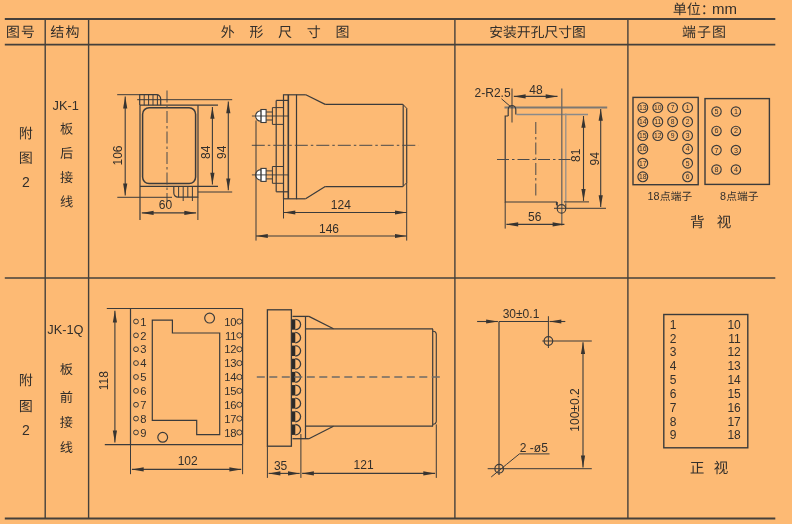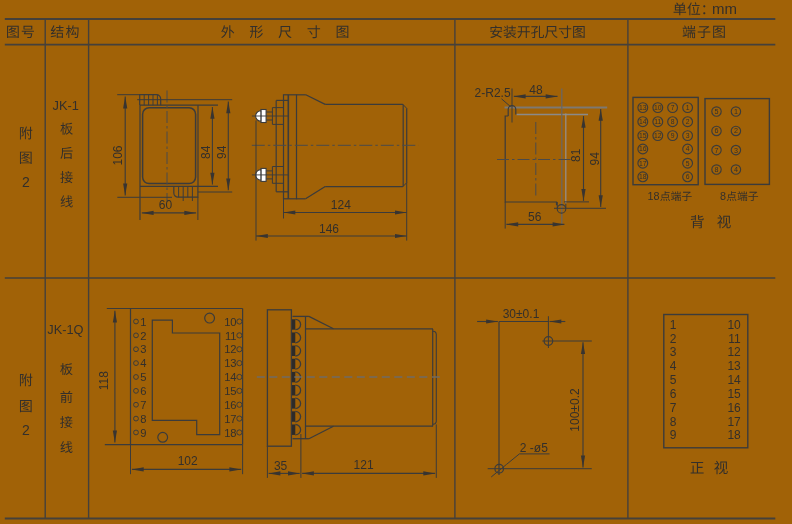--- a/index.html
+++ b/index.html
@@ -1,16 +1,16 @@
 <!DOCTYPE html>
 <html><head>
 <meta charset="utf-8">
 <style>
 html,body{margin:0;padding:0;background:#ffffff;}
-#page{position:relative;width:792px;height:524px;background:#a16207;overflow:hidden;
+#page{position:relative;width:792px;height:524px;background:#fdba74;overflow:hidden;
 font-family:"Liberation Sans",sans-serif;}
 text{font-family:"Liberation Sans",sans-serif;fill:#332f2b;}
 </style>
 </head>
 <body>
 
 <div id="page">
 <svg width="792" height="524" viewBox="0 0 792 524" xmlns="http://www.w3.org/2000/svg">
 <defs>
 <marker id="ar" viewBox="0 0 13 6" refX="12.2" refY="3" markerWidth="13" markerHeight="6" orient="auto-start-reverse" markerUnits="userSpaceOnUse">

